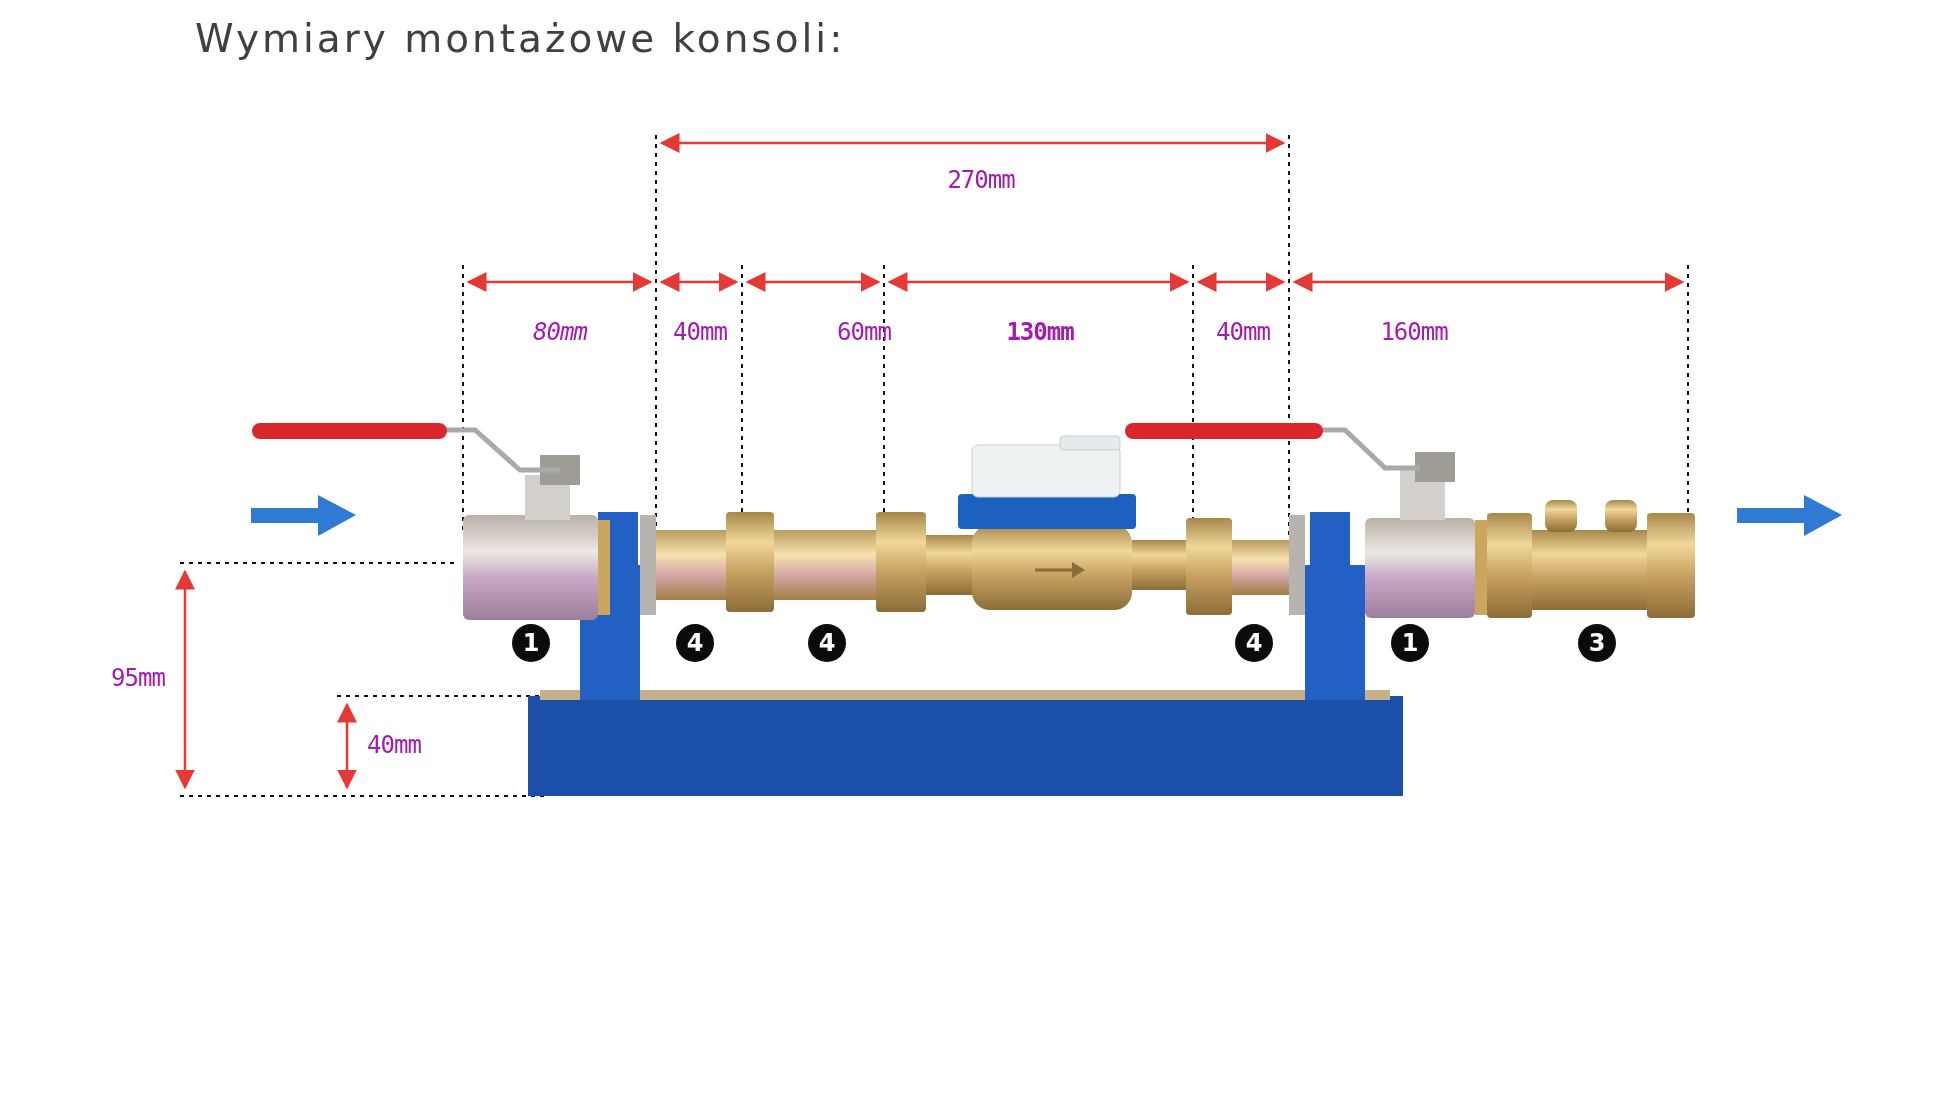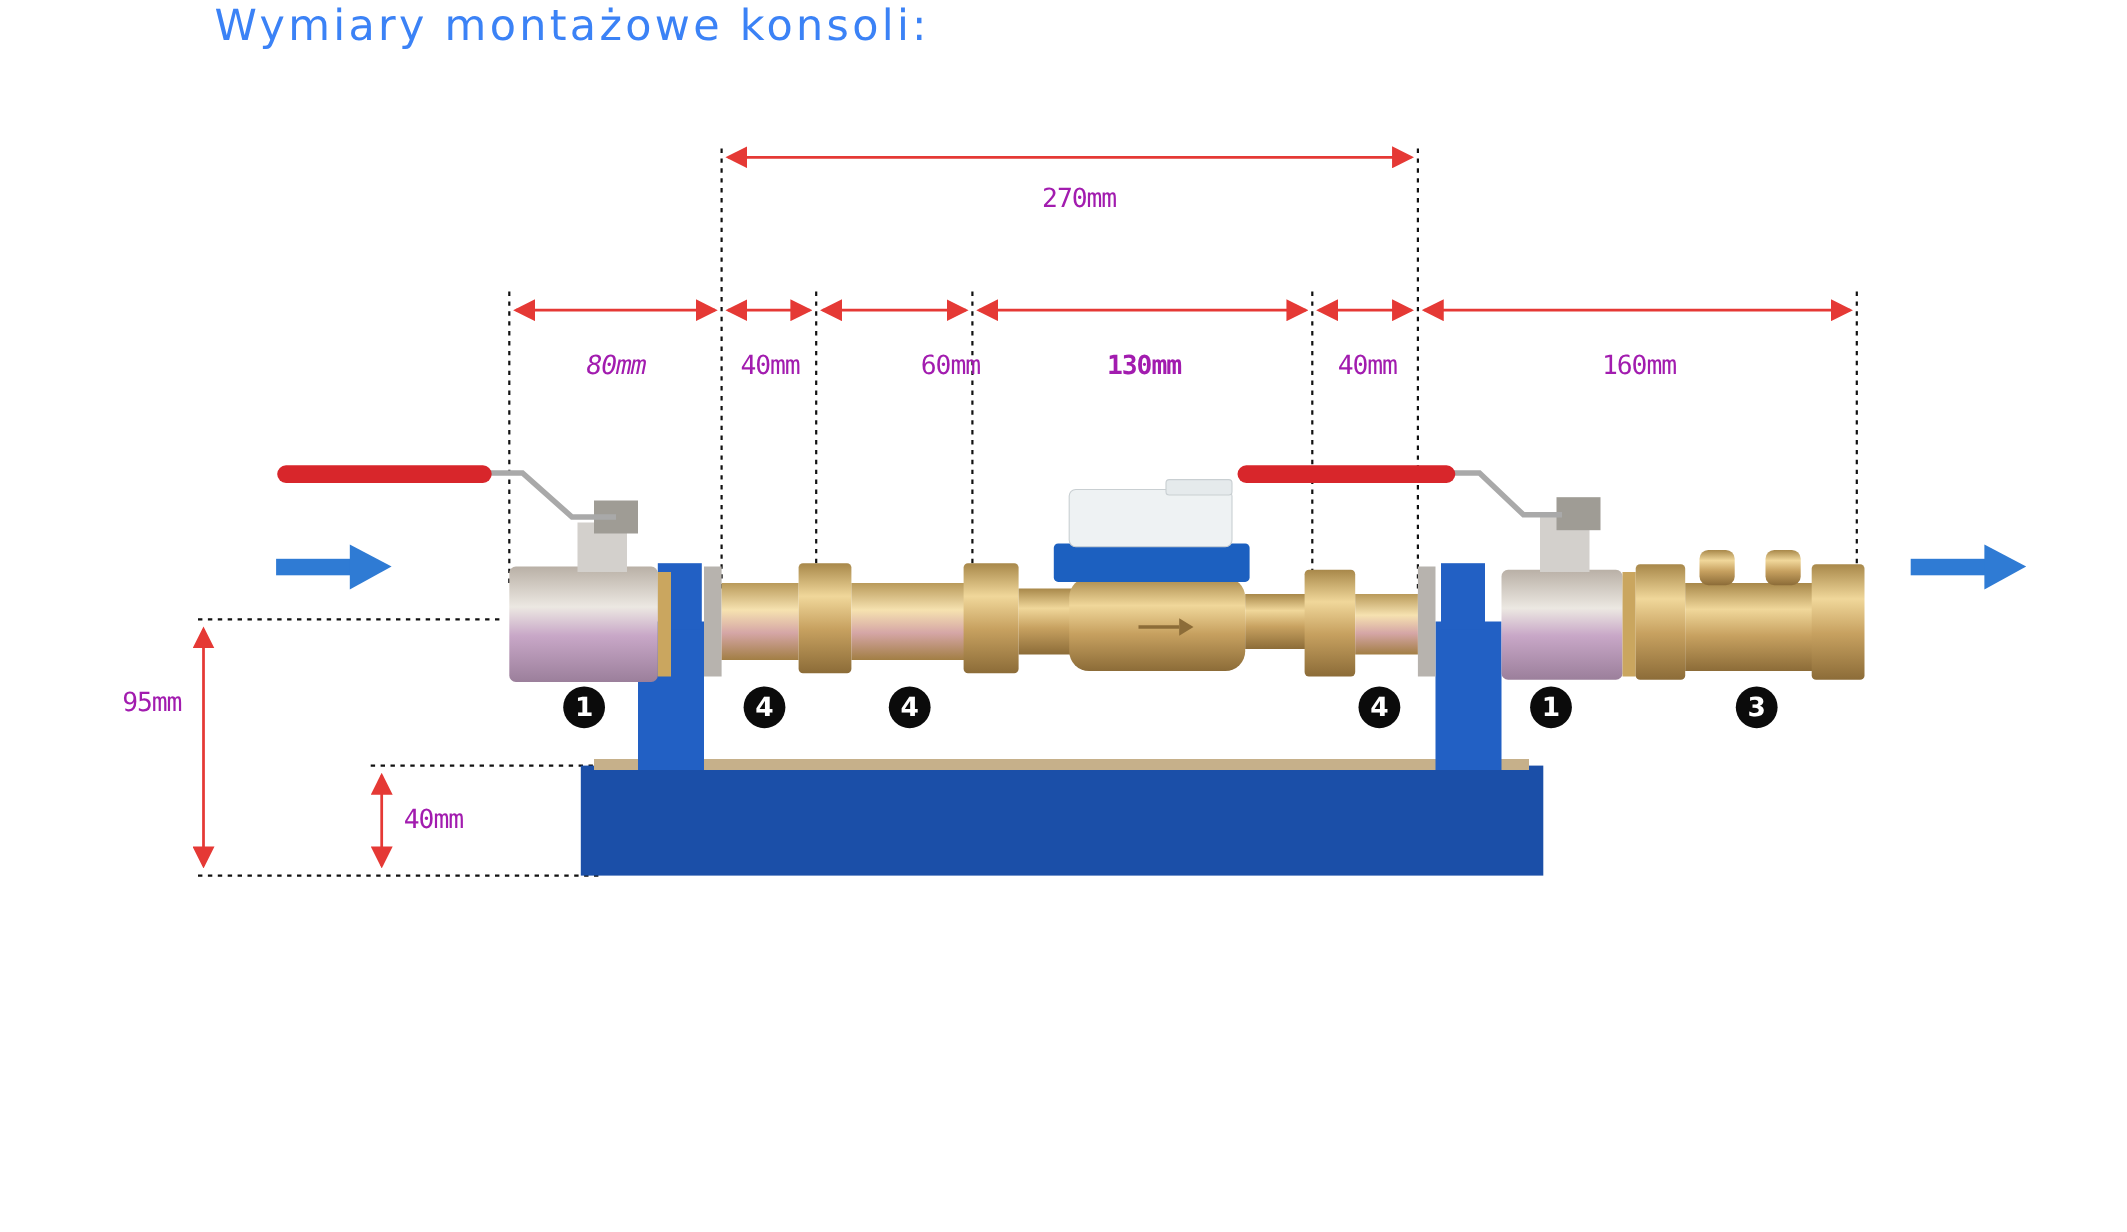--- a/index.html
+++ b/index.html
@@ -1,19 +1,19 @@
 <!DOCTYPE html>
 <html><head>
 <meta charset="utf-8">
 <style>
   html, body { margin:0; padding:0; background:#ffffff; }
   body { width:1934px; height:1120px; position:relative; overflow:hidden;
          font-family:"DejaVu Sans", sans-serif; }
-  .title { position:absolute; left:195px; top:1px; font-size:39px; letter-spacing:3px;
-           color:#3b82f6; font-family:"DejaVu Sans", sans-serif; font-weight:400; white-space:nowrap; }
+  .title { position:absolute; left:195px; top:16px; font-size:39px; letter-spacing:3px;
+           color:#404040; font-family:"DejaVu Sans", sans-serif; font-weight:400; white-space:nowrap; }
   .dim-label { position:absolute; font-family:"DejaVu Sans Mono", monospace; font-size:24px;
                color:#a21caf; transform:translate(-50%,-50%); white-space:nowrap; letter-spacing:-1px; }
   svg.diagram { position:absolute; left:0; top:0; }
   .badge { position:absolute; width:38px; height:38px; border-radius:50%; background:#0b0b0b;
            color:#fff; font-family:"DejaVu Sans", sans-serif; font-weight:bold; font-size:24px;
            display:flex; align-items:center; justify-content:center; transform:translate(-50%,-50%); }
 </style>
 </head>
 <body>
 
@@ -137,22 +137,22 @@
     <rect x="1647" y="513" width="48" height="105" rx="4" fill="url(#brass)"></rect>
   </g>
 </svg>
 
 <div class="dim-label" style="left:981px; top:180px;">270mm</div>
 <div class="dim-label" style="left:560px; top:332px;font-style:italic;">80mm</div>
 <div class="dim-label" style="left:700px; top:332px;">40mm</div>
 <div class="dim-label" style="left:864px; top:332px;">60mm</div>
 <div class="dim-label" style="left:1040px; top:332px;font-weight:bold;">130mm</div>
 <div class="dim-label" style="left:1243px; top:332px;">40mm</div>
-<div class="dim-label" style="left:1490px; top:332px;">160mm</div>
-<div class="dim-label" style="left:138px; top:638px;text-align:center;">95mm</div>
+<div class="dim-label" style="left:1414px; top:332px;">160mm</div>
+<div class="dim-label" style="left:138px; top:678px;text-align:center;">95mm</div>
 <div class="dim-label" style="left:394px; top:745px;">40mm</div>
 
 <div class="badge" style="left:531px; top:643px;">1</div>
 <div class="badge" style="left:695px; top:643px;">4</div>
 <div class="badge" style="left:827px; top:643px;">4</div>
 <div class="badge" style="left:1254px; top:643px;">4</div>
 <div class="badge" style="left:1410px; top:643px;">1</div>
 <div class="badge" style="left:1597px; top:643px;">3</div>
 
 </body></html>

